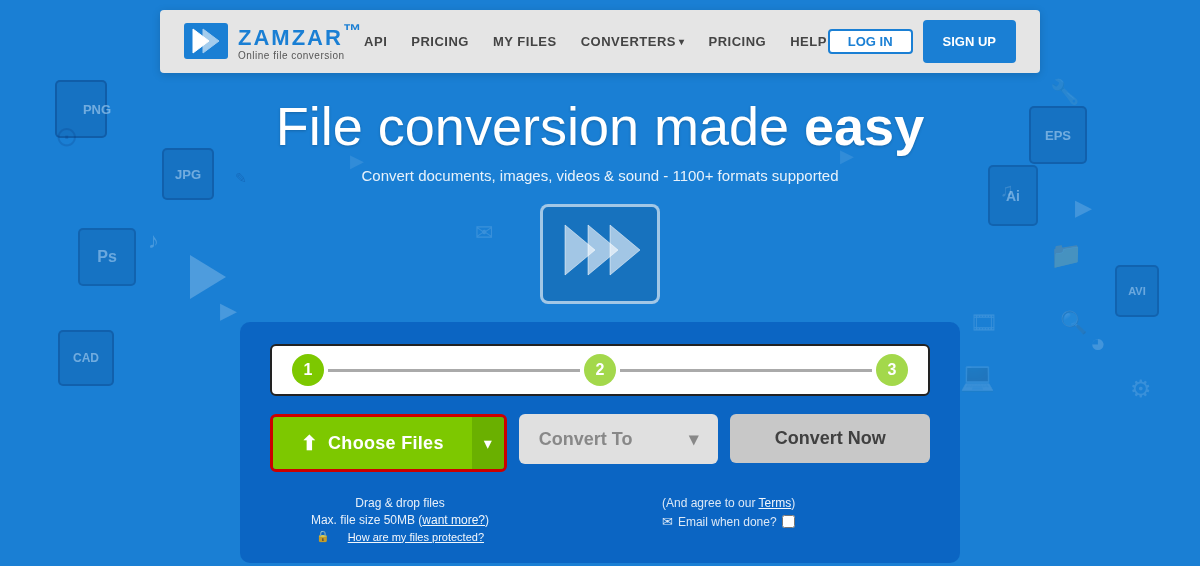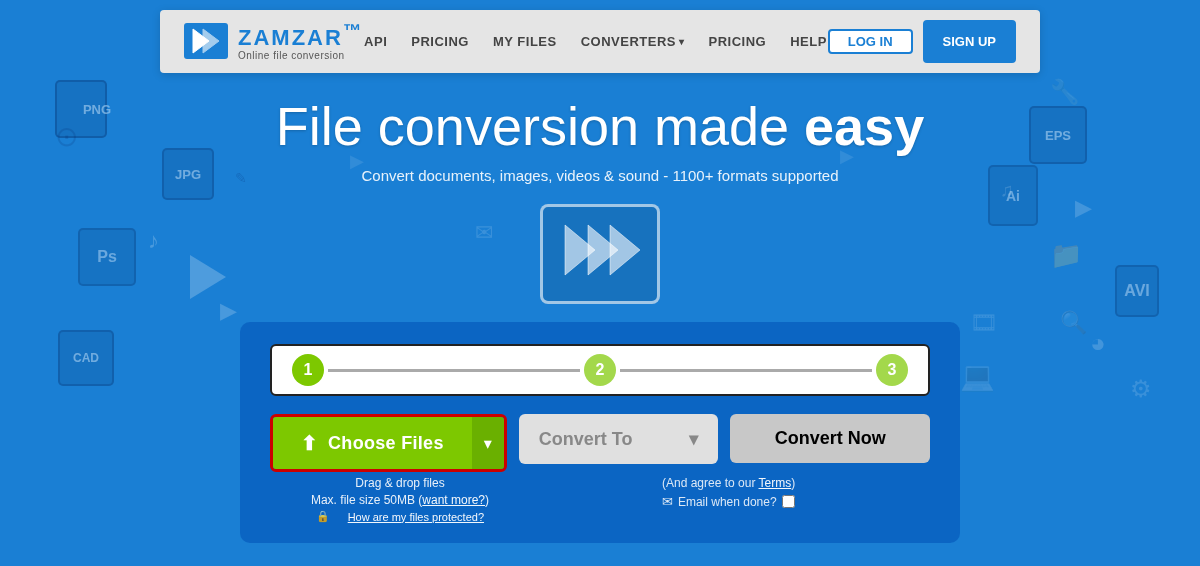--- a/index.html
+++ b/index.html
@@ -260,34 +260,34 @@
       justify-content: space-between;
     }
 
     
     .convert-now-wrap {
       flex: 1;
     }
     .btn-convert-now {
       width: 100%;
       background: #c8c8c8;
-      color: #000000;
+      color: #404040;
       font-size: 18px;
       font-weight: 700;
       padding: 14px 20px;
       border: none;
       border-radius: 6px;
       cursor: pointer;
     }
 
     
     .info-row {
       display: flex;
       align-items: flex-start;
-      margin-top: 4px;
+      margin-top: 24px;
       gap: 12px;
     }
     .info-left {
       width: 260px;
       text-align: center;
     }
     .info-left .drag-text {
       font-size: 12px;
       color: rgba(255,255,255,0.9);
       margin-bottom: 3px;
@@ -416,21 +416,21 @@
 
   <div style="position:absolute;top:82px;left:1029px;opacity:0.55;margin-top:24px;">
     <div class="file-card" style="width:58px;height:58px;font-size:13px;">EPS</div>
   </div>
 
   <div style="position:absolute;top:165px;left:988px;opacity:0.5;">
     <div class="file-card" style="width:50px;height:61px;font-size:14px;">Ai</div>
   </div>
 
   <div style="position:absolute;top:265px;left:1115px;opacity:0.5;">
-    <div class="file-card" style="width:31px;height:52px;font-size:16px;">AVI</div>
+    <div class="file-card" style="width:31px;height:52px;font-size:11px;">AVI</div>
   </div>
 
   <div style="position:absolute;top:240px;left:1050px;opacity:0.35;font-size:26px;color:rgba(255,255,255,0.55);">📁</div>
 
   <div style="position:absolute;top:328px;left:1090px;opacity:0.35;font-size:26px;color:rgba(255,255,255,0.5);">◕</div>
 
   <div style="position:absolute;top:360px;left:960px;opacity:0.35;font-size:28px;color:rgba(255,255,255,0.45);">💻</div>
 
   <div style="position:absolute;top:78px;left:1050px;opacity:0.3;font-size:24px;color:rgba(255,255,255,0.5);">🔧</div>
 

